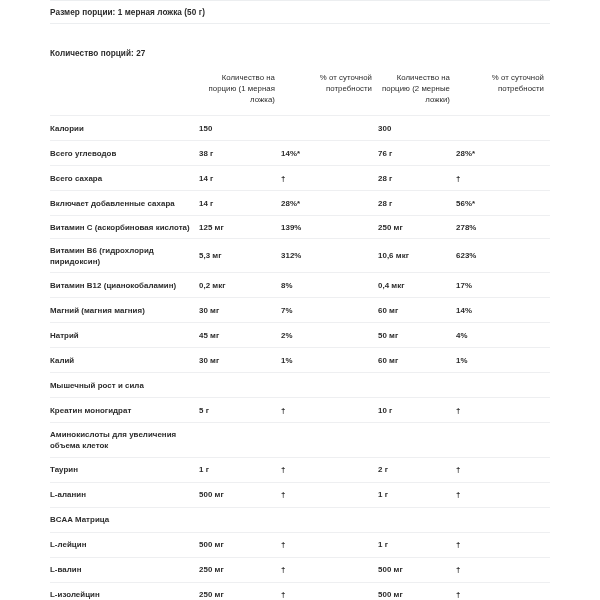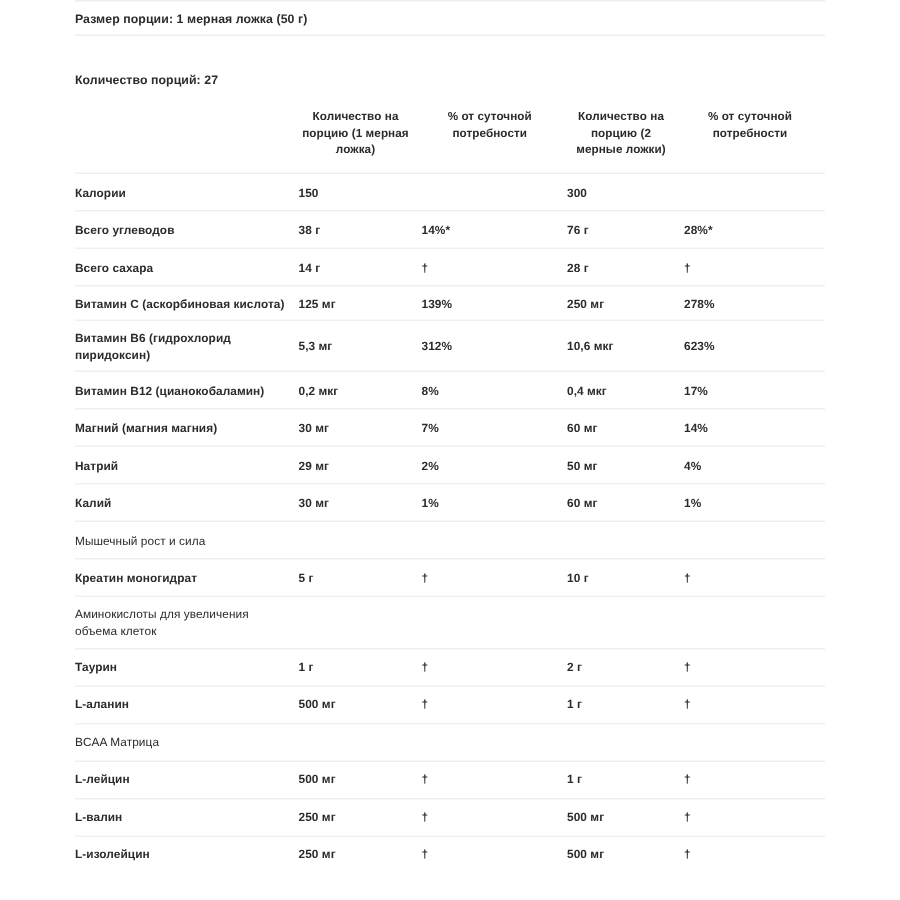--- a/index.html
+++ b/index.html
@@ -45,40 +45,40 @@
     margin-top: 6px;
   }
   table.nf col.c1 { width: 149px; }
   table.nf col.c2 { width: 82px; }
   table.nf col.c3 { width: 97px; }
   table.nf col.c4 { width: 78px; }
   table.nf col.c5 { width: 94px; }
 
   table.nf thead th {
     font-size: 7.8px;
-    font-weight: bold;
-    text-align: center;
+    font-weight: normal;
+    text-align: right;
     vertical-align: top;
     color: #2b2b2b;
     padding: 2px 6px 10px 0;
     line-height: 1.42;
     letter-spacing: 0.05px;
   }
   table.nf tbody td {
     font-size: 7.9px;
     font-weight: bold;
     color: #2b2b2b;
     border-top: 1px solid #eeeff1;
     padding: 6.4px 6px 6.4px 0;
     vertical-align: middle;
     line-height: 1.42;
     letter-spacing: 0.05px;
   }
   table.nf tbody tr.section td {
-    font-weight: normal;
+    font-weight: bold;
     border-top: 1px solid #eeeff1;
   }
   table.nf tbody tr.tall td {
     padding-top: 5.4px;
     padding-bottom: 5.4px;
   }
   .dagger {
     font-size: 8.4px;
   }
 </style>
@@ -124,20 +124,27 @@
           <td>76 г</td>
           <td>28%*</td>
         </tr>
         <tr>
           <td>Всего сахара</td>
           <td>14 г</td>
           <td class="dagger">†</td>
           <td>28 г</td>
           <td class="dagger">†</td>
         </tr>
+        <tr>
+          <td>Включает добавленные сахара</td>
+          <td>14 г</td>
+          <td>28%*</td>
+          <td>28 г</td>
+          <td>56%*</td>
+        </tr>
         <tr class=" tall">
           <td>Витамин C (аскорбиновая кислота)</td>
           <td>125 мг</td>
           <td>139%</td>
           <td>250 мг</td>
           <td>278%</td>
         </tr>
         <tr class=" tall">
           <td>Витамин B6 (гидрохлорид пиридоксин)</td>
           <td>5,3 мг</td>
@@ -154,21 +161,21 @@
         </tr>
         <tr>
           <td>Магний (магния магния)</td>
           <td>30 мг</td>
           <td>7%</td>
           <td>60 мг</td>
           <td>14%</td>
         </tr>
         <tr>
           <td>Натрий</td>
-          <td>29 мг</td>
+          <td>45 мг</td>
           <td>2%</td>
           <td>50 мг</td>
           <td>4%</td>
         </tr>
         <tr>
           <td>Калий</td>
           <td>30 мг</td>
           <td>1%</td>
           <td>60 мг</td>
           <td>1%</td>

